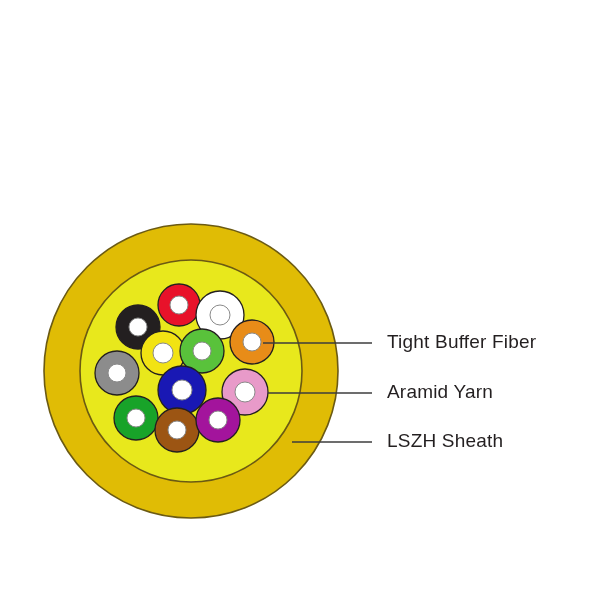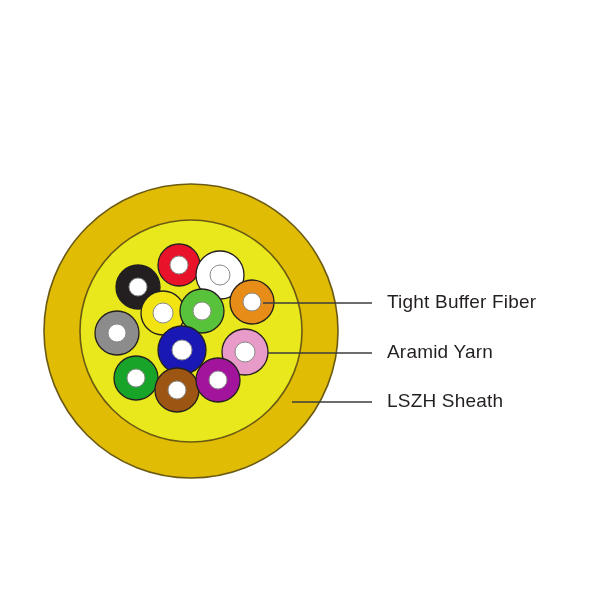--- a/index.html
+++ b/index.html
@@ -10,20 +10,21 @@
     width: 600px;
     height: 600px;
     background: #ffffff;
     font-family: "Liberation Sans", sans-serif;
     overflow: hidden;
   }
   #stage {
     position: relative;
     width: 600px;
     height: 462px;
+    margin-top: 40px;
   }
   #diagram {
     position: absolute;
     top: 0;
     left: 0;
     width: 600px;
     height: 600px;
     display: block;
   }
   .label-text {

